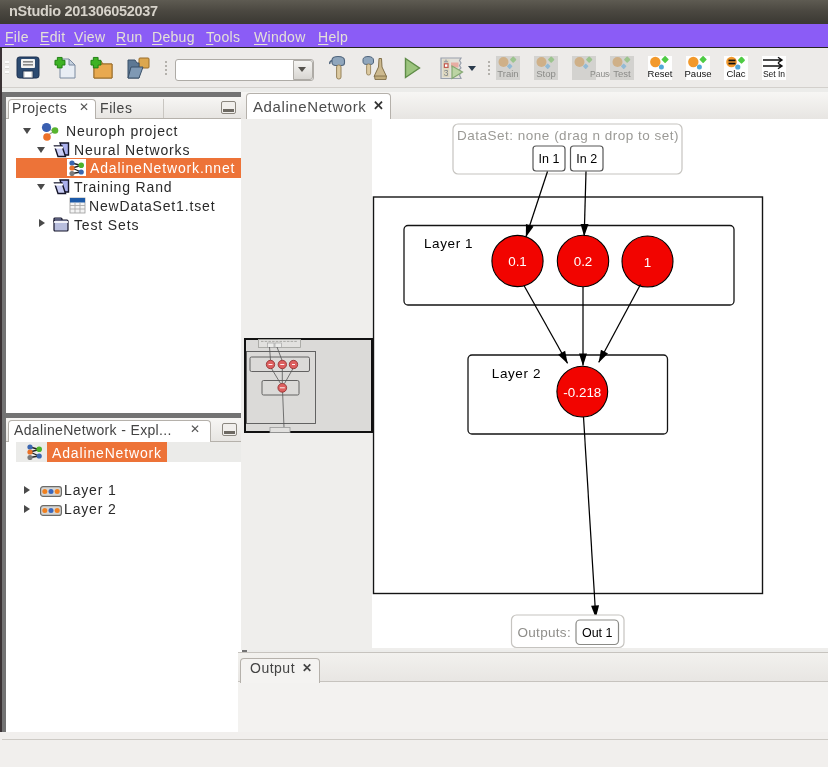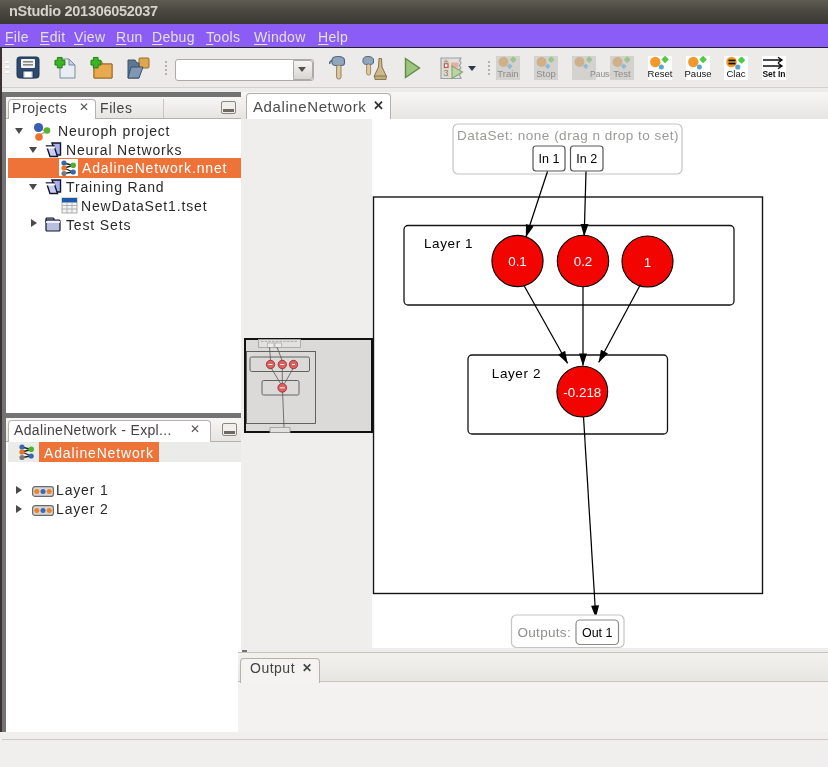--- a/index.html
+++ b/index.html
@@ -17,21 +17,21 @@
   .traybtn .cap{position:absolute;left:-6px;right:-6px;top:13px;line-height:10px;}
   .gbtn{background:#d3d2cf;color:#8b8b88;}
   .wbtn{background:#fefefe;color:#111;}
   
   .panel{background:#fff;border:5px solid #737373;}
   .tabbar{position:absolute;left:0;right:0;top:0;background:linear-gradient(#f7f6f4,#e7e5e2);border-bottom:1px solid #b5b1ab;}
   .tab{position:absolute;background:#fff;border:1px solid #b5b1ab;border-bottom:none;border-radius:4px 4px 0 0;color:#3c3c3c;}
   .ttext{position:absolute;white-space:nowrap;color:#444;}
   .minbtn{position:absolute;width:13px;height:11px;border:1px solid #8b877f;border-radius:2px;background:#f1efec;}
   .minbtn:after{content:"";position:absolute;left:1px;right:1px;bottom:1px;height:3px;background:#6d6962;}
-  .trow{position:absolute;left:4px;right:0;height:19px;font-size:14px;letter-spacing:0.85px;color:#2a2a2a;white-space:nowrap;}
+  .trow{position:absolute;left:12px;right:0;height:19px;font-size:14px;letter-spacing:0.85px;color:#2a2a2a;white-space:nowrap;}
   .trow .lbl{position:absolute;top:2px;}
   .arr{position:absolute;width:0;height:0;}
   .arr.open{border-left:4.5px solid transparent;border-right:4.5px solid transparent;border-top:6px solid #4a4a4a;}
   .arr.closed{border-top:4.5px solid transparent;border-bottom:4.5px solid transparent;border-left:6px solid #4a4a4a;}
   .orange{background:#ed7338;color:#fff;}
 </style>
 </head>
 <body>
 
 <div class="abs" id="titlebar">
@@ -164,21 +164,21 @@
           <rect x="14.8" y="1.5" width="5.4" height="5.4" rx="1" transform="rotate(45 17.5 4.2)" fill="#4ecb44"></rect>
           <circle cx="13.8" cy="11" r="2.6" fill="#51a8d8"></circle>
         </svg>
     <div class="cap">Clac</div>
   </div>
   <div class="traybtn wbtn" style="left:762px;">
     <svg width="24" height="14" viewBox="0 0 24 14">
           <path d="M1 4 L20 4 M16 1.2 L20 4 L16 6.8" fill="none" stroke="#111" stroke-width="1.4"></path>
           <path d="M1 10 L20 10 M16 7.2 L20 10 L16 12.8" fill="none" stroke="#111" stroke-width="1.4"></path>
         </svg>
-    <div class="cap" style="font-size:8.5px;font-weight:bold;">Set In</div>
+    <div class="cap" style="font-size:8.5px;font-weight:normal;">Set In</div>
   </div>
   </div>
 </div>
 
 <div class="abs panel" id="projects" style="left:1px;top:92px;width:236px;height:320px;">
   <div class="tabbar" style="height:21px;">
     <div class="tab" style="left:2px;top:2px;width:86px;height:19px;"></div>
     <span class="ttext" style="left:6px;top:2.5px;font-size:14px;letter-spacing:0.6px;">Projects</span>
     <span class="ttext" style="left:73px;top:3px;font-size:12px;color:#555;">✕</span>
     <span class="ttext" style="left:94px;top:2.5px;font-size:14px;letter-spacing:0.6px;">Files</span>

